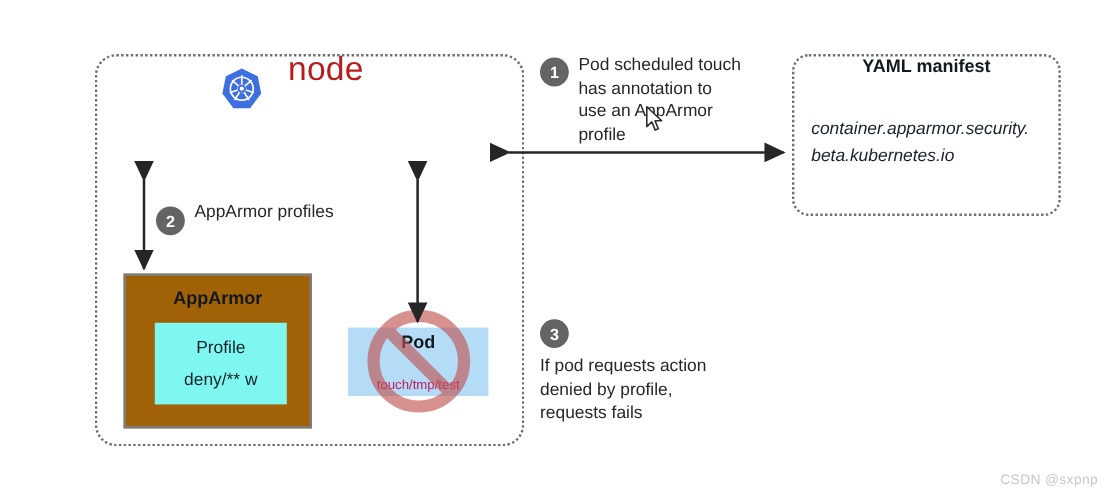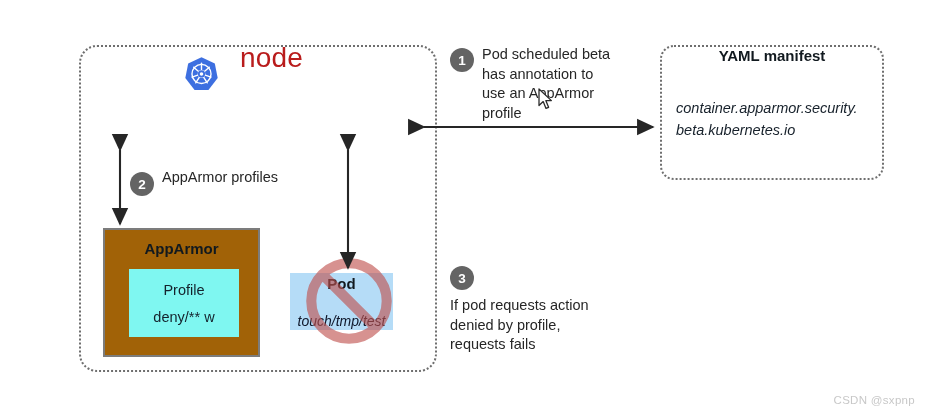--- a/index.html
+++ b/index.html
@@ -102,39 +102,38 @@
   .profile-line {
     font-size: 14.5px;
     color: #14222c;
   }
 
   
   .pod-box {
     position: absolute;
     left: 290px;
     top: 273px;
-    width: 103px;
+    width: 117px;
     height: 57px;
     background: #b5dcf7;
     display: flex;
     flex-direction: column;
     align-items: center;
     justify-content: center;
     gap: 21px;
   }
   .pod-title {
     font-size: 15px;
     font-weight: bold;
     color: #11191f;
   }
   .pod-cmd {
-    font-size: 14px;
-    color: #0f172a;
+    font-size: 11px;
+    color: #be185d;
     white-space: nowrap;
-    font-style: italic;
   }
   .no-sign {
     position: absolute;
     left: 303px;
     top: 255px;
     width: 92px;
     height: 92px;
     pointer-events: none;
   }
 
@@ -306,21 +305,21 @@
 
       AppArmor (step 2) --&gt;
     <line x1="120" y1="150" x2="120" y2="224" stroke="#262626" stroke-width="2.1" marker-start="url(#ahs)" marker-end="url(#ah)"></line>
 
       Pod --&gt;
     <line x1="348" y1="150" x2="348" y2="268" stroke="#262626" stroke-width="2.1" marker-start="url(#ahs)" marker-end="url(#ah)"></line>
   </svg>
 
   <div class="badge step1-badge">1</div>
   <div class="step-text step1-text">
-    <div>Pod scheduled beta</div>
+    <div>Pod scheduled touch</div>
     <div>has annotation to</div>
     <div>use an AppArmor</div>
     <div>profile</div>
   </div>
 
   <div class="badge step2-badge">2</div>
   <div class="step-text step2-text">
     <div>AppArmor profiles</div>
   </div>
 

